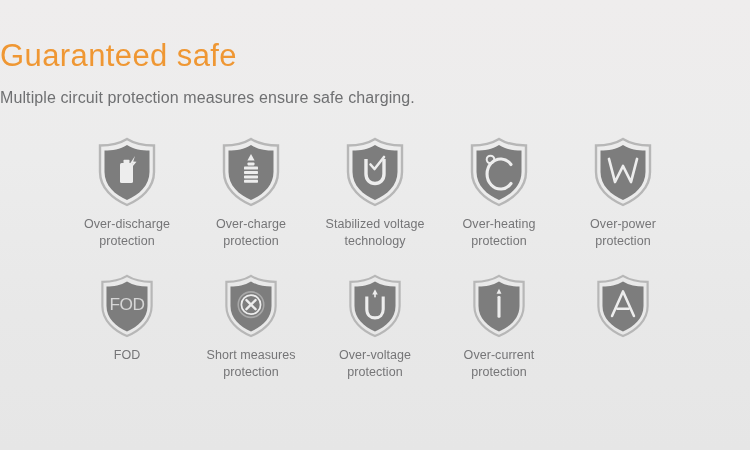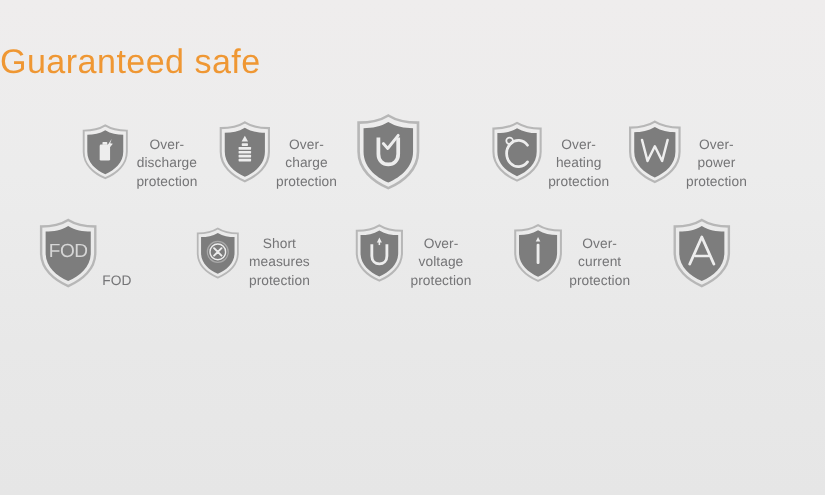--- a/index.html
+++ b/index.html
@@ -48,28 +48,27 @@
   .rows {
     margin-top: 28px;
   }
   .row {
     display: flex;
     justify-content: center;
     align-items: flex-start;
   }
   .row-2 {
     margin-top: 22px;
-    gap: 20px;
   }
 
   .cell {
     width: 112px;
     display: flex;
-    flex-direction: row;
-    align-items: flex-end;
+    flex-direction: column;
+    align-items: center;
   }
   .row-1 .cell { margin: 0 6px; }
   .row-2 .cell { margin: 0 6px; }
 
   .badge {
     width: 68px;
     height: 72px;
     display: block;
   }
   .row-2 .badge {
@@ -89,20 +88,21 @@
   }
   .row-2 .caption { margin-top: 7px; }
 </style>
 </head>
 <body>
 
 <div class="page">
 
   <div class="header">
     <h1 class="title">Guaranteed safe</h1>
+    <p class="subtitle">Multiple circuit protection measures ensure safe charging.</p>
   </div>
 
   <div class="rows">
 
     <div class="row row-1">
 
       <div class="cell">
         <svg class="badge" viewBox="0 0 68 72">
           <path d="M34 3 C26 8 17 9.5 7 9.5 L7 36 C7 52 20 63 34 69 C48 63 61 52 61 36 L61 9.5 C51 9.5 42 8 34 3 Z" fill="none" stroke="#b7b7b7" stroke-width="2.4"></path>
           <path d="M34 9 C27 13.3 19.5 14.6 11.5 14.6 L11.5 36 C11.5 49.5 22 58.8 34 64 C46 58.8 56.5 49.5 56.5 36 L56.5 14.6 C48.5 14.6 41 13.3 34 9 Z" fill="#7d7d7d"></path>
@@ -134,20 +134,22 @@
 protection</div>
       </div>
 
       <div class="cell">
         <svg class="badge" viewBox="0 0 68 72">
           <path d="M34 3 C26 8 17 9.5 7 9.5 L7 36 C7 52 20 63 34 69 C48 63 61 52 61 36 L61 9.5 C51 9.5 42 8 34 3 Z" fill="none" stroke="#b7b7b7" stroke-width="2.4"></path>
           <path d="M34 9 C27 13.3 19.5 14.6 11.5 14.6 L11.5 36 C11.5 49.5 22 58.8 34 64 C46 58.8 56.5 49.5 56.5 36 L56.5 14.6 C48.5 14.6 41 13.3 34 9 Z" fill="#7d7d7d"></path>
           <path d="M25 23 L25 38 C25 44 29 47.5 34 47.5 C39 47.5 43 44 43 38 L43 23" fill="none" stroke="#ededed" stroke-width="3.4" stroke-linecap="butt"></path>
           <path d="M29.5 28.5 L33.5 33 L43 21" fill="none" stroke="#ededed" stroke-width="2.6" stroke-linecap="round" stroke-linejoin="round"></path>
         </svg>
+        <div class="caption">Stabilized voltage
+technology</div>
       </div>
 
       <div class="cell">
         <svg class="badge" viewBox="0 0 68 72">
           <path d="M34 3 C26 8 17 9.5 7 9.5 L7 36 C7 52 20 63 34 69 C48 63 61 52 61 36 L61 9.5 C51 9.5 42 8 34 3 Z" fill="none" stroke="#b7b7b7" stroke-width="2.4"></path>
           <path d="M34 9 C27 13.3 19.5 14.6 11.5 14.6 L11.5 36 C11.5 49.5 22 58.8 34 64 C46 58.8 56.5 49.5 56.5 36 L56.5 14.6 C48.5 14.6 41 13.3 34 9 Z" fill="#7d7d7d"></path>
           <circle cx="25.5" cy="23.5" r="3.8" fill="none" stroke="#ededed" stroke-width="2"></circle>
           <path d="M46 28.5 A13.5 15 0 1 0 46 47.5" fill="none" stroke="#ededed" stroke-width="3.1" stroke-linecap="round"></path>
         </svg>
         <div class="caption">Over-heating

